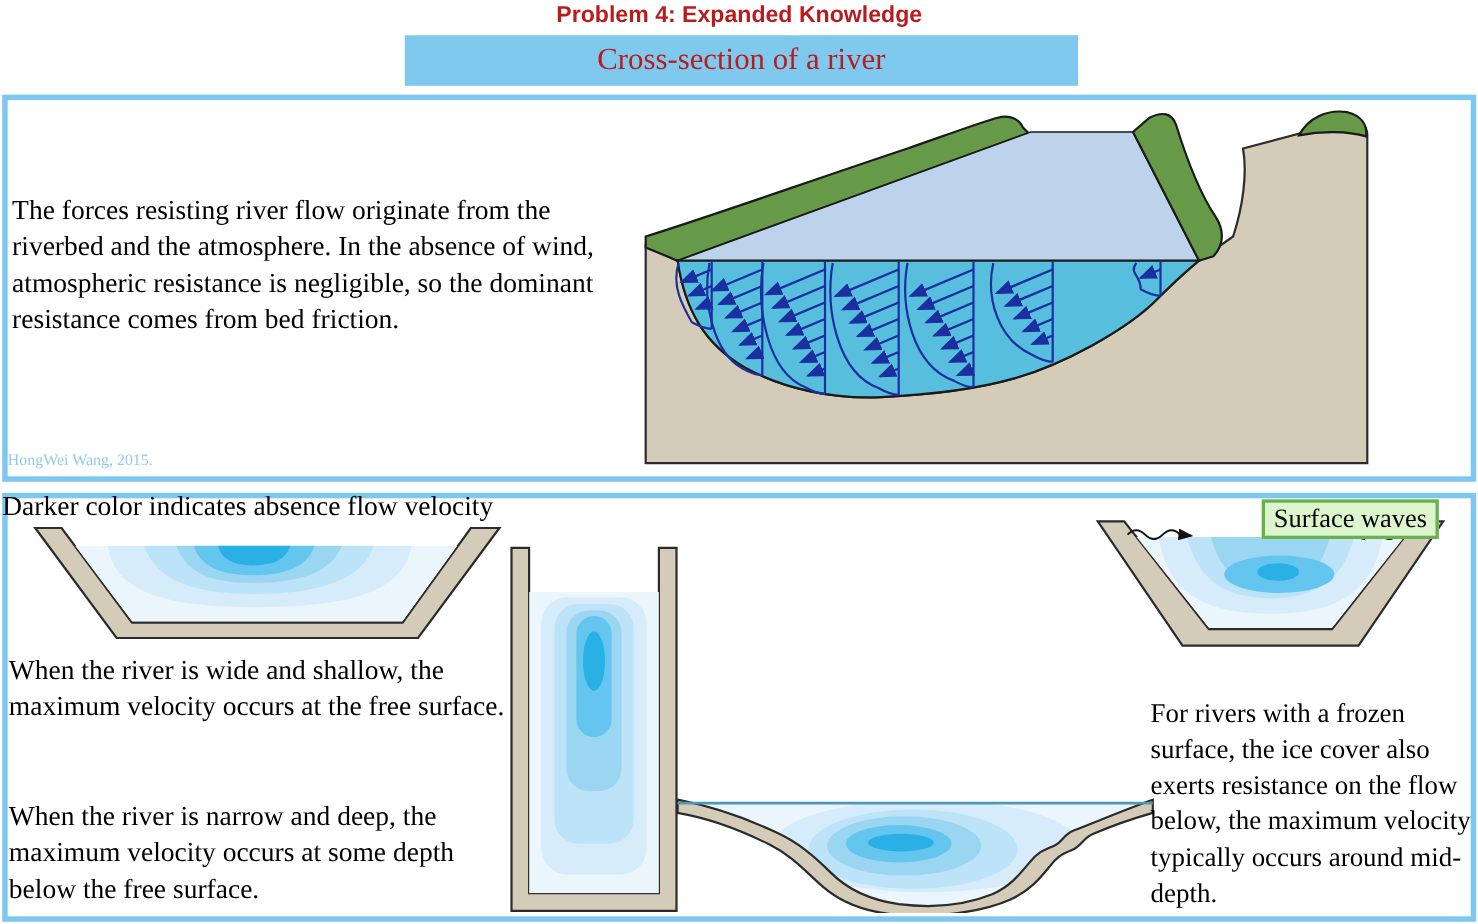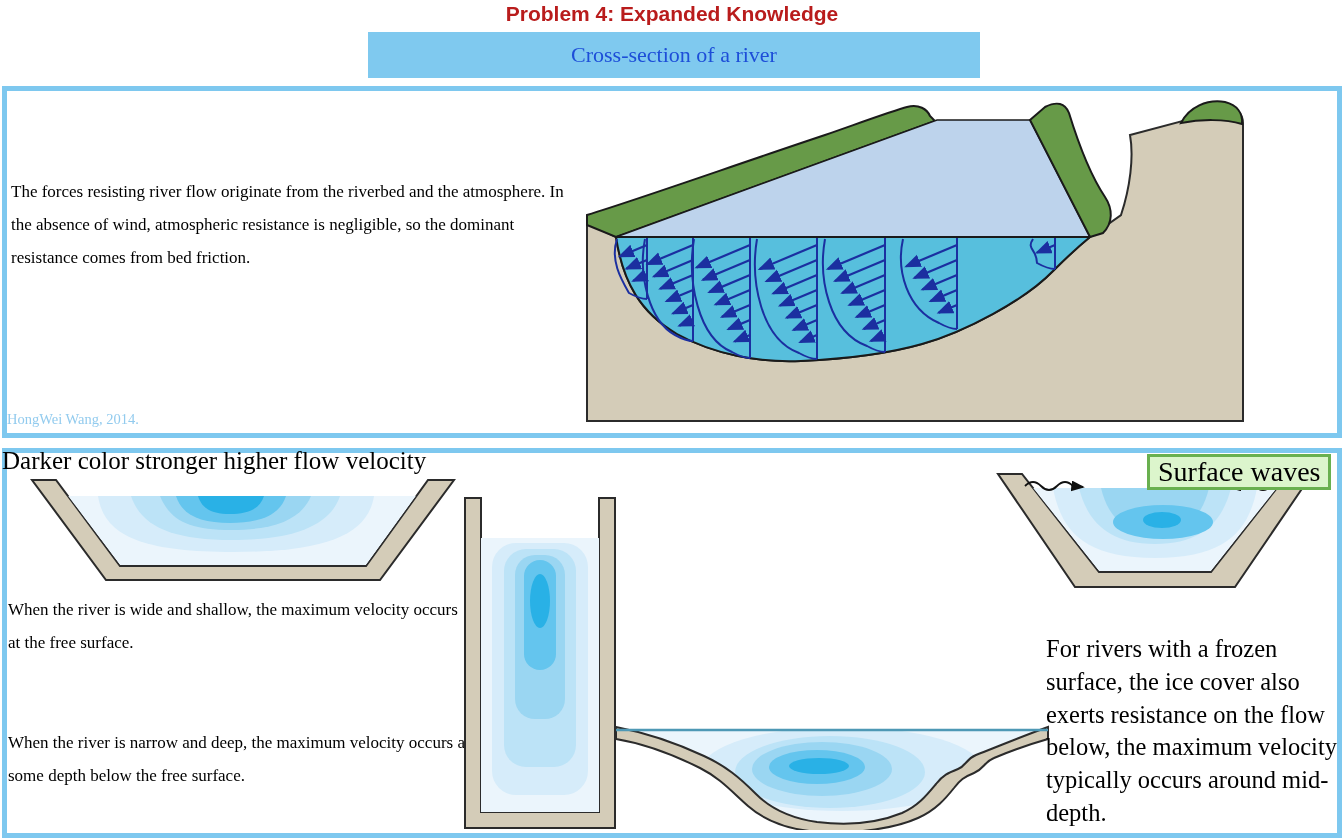--- a/index.html
+++ b/index.html
@@ -2,45 +2,45 @@
 <html><head>
 <meta charset="utf-8">
 <style>
   html,body{margin:0;padding:0;background:#fff;}
   body{width:1344px;height:840px;position:relative;overflow:hidden;
        font-family:"Liberation Serif", serif;color:#000;}
   .abs{position:absolute;}
   .slide-title{left:0;top:2px;width:1344px;text-align:center;
       font-family:"Liberation Sans", sans-serif;font-weight:bold;font-size:21px;color:#b91c1c;}
   .banner{left:368px;top:32px;width:612px;height:46px;background:#7FC9EF;
-      color:#1d4ed8;font-size:22px;line-height:46px;text-align:center;}
+      color:#b91c1c;font-size:28px;line-height:46px;text-align:center;}
   .panel{border:5px solid #7EC8EF;background:#fff;}
   .top-panel{left:2px;top:86px;width:1330px;height:342px;}
   .bottom-panel{left:2px;top:448px;width:1330px;height:380px;}
-  .body-text{font-size:17px;line-height:33px;}
+  .body-text{font-size:25px;line-height:33px;}
   .top-body{left:4px;top:84px;width:566px;}
   .attribution{left:0px;top:320px;font-size:14.5px;color:#92CBEE;}
   .legend{left:-5px;top:-6px;font-size:25px;white-space:nowrap;z-index:5;}
   .wide-text-1{left:1px;top:140px;width:460px;}
   .wide-text-2{left:1px;top:273px;width:462px;}
   .mid-text{left:629px;top:6px;width:360px;font-size:24.5px;line-height:33.5px;}
   .right-text{left:1039px;top:180px;width:300px;font-size:24.5px;line-height:32.8px;}
   .sw-label{left:1140px;top:1px;background:#DCF5CC;border:3px solid #69B04F;
-      font-size:28px;line-height:28px;padding:1px 8px;z-index:6;}
+      font-size:24px;line-height:28px;padding:1px 8px;z-index:6;}
   svg{display:block;}
 </style>
 </head>
 <body>
 
 <div class="abs slide-title">Problem 4: Expanded Knowledge</div>
 <div class="abs banner">Cross-section of a river</div>
 
 <div class="abs panel top-panel">
   <div class="abs body-text top-body">The forces resisting river flow originate from the riverbed and the atmosphere. In the absence of wind, atmospheric resistance is negligible, so the dominant resistance comes from bed friction.</div>
-  <div class="abs attribution">HongWei Wang, 2014.</div>
+  <div class="abs attribution">HongWei Wang, 2015.</div>
 
   <svg class="abs" style="left:578px;top:2px;" width="744" height="338" viewBox="0 0 744 338">
     <defs>
       <marker id="ah" markerWidth="9" markerHeight="9" refX="6.5" refY="3" orient="auto">
         <path d="M0,0 L7.5,3 L0,6 Z" fill="#1B2FA0"></path>
       </marker>
       <marker id="wah" markerWidth="9" markerHeight="9" refX="6.5" refY="3" orient="auto">
         <path d="M0,0 L7.5,3 L0,6 Z" fill="#111"></path>
       </marker>
     </defs>
@@ -110,21 +110,21 @@
         <line x1="372" y1="197" x2="345.54" y2="208.1132" stroke="#1B2FA0" stroke-width="2.2" marker-end="url(#ah)"></line>
         <line x1="372" y1="212" x2="353.64" y2="219.7112" stroke="#1B2FA0" stroke-width="2.2" marker-end="url(#ah)"></line>
         <path d="M448,146 C441,156.5 452,156 452,170 C461,175 466,176 470,176" fill="none" stroke="#1B2FA0" stroke-width="2"></path>
         <line x1="470" y1="145" x2="470" y2="176" stroke="#1B2FA0" stroke-width="2"></line>
         <line x1="470" y1="152" x2="451.96" y2="159.5768" stroke="#1B2FA0" stroke-width="2.2" marker-end="url(#ah)"></line>
       </g>
   </svg>
 </div>
 
 <div class="abs panel bottom-panel">
-  <div class="abs legend">Darker color stronger higher flow velocity</div>
+  <div class="abs legend">Darker color indicates absence flow velocity</div>
 
   <svg class="abs" style="left:21px;top:23px;" width="430" height="120" viewBox="0 0 430 120">
     <defs>
         <clipPath id="wclip">
           <path d="M40,20 L388,20 L338,89 L92,89 Z"></path>
         </clipPath>
       </defs>
     <path d="M4,4 L28,4 L92,90 L338,90 L400,4 L426,4 L352,104 L78,104 Z" fill="#D4CCB8" stroke="#2b2b2b" stroke-width="2"></path>
     <g clip-path="url(#wclip)">
       <path d="M40,20 L388,20 L338,89 L92,89 Z" fill="#EBF5FC"></path>

